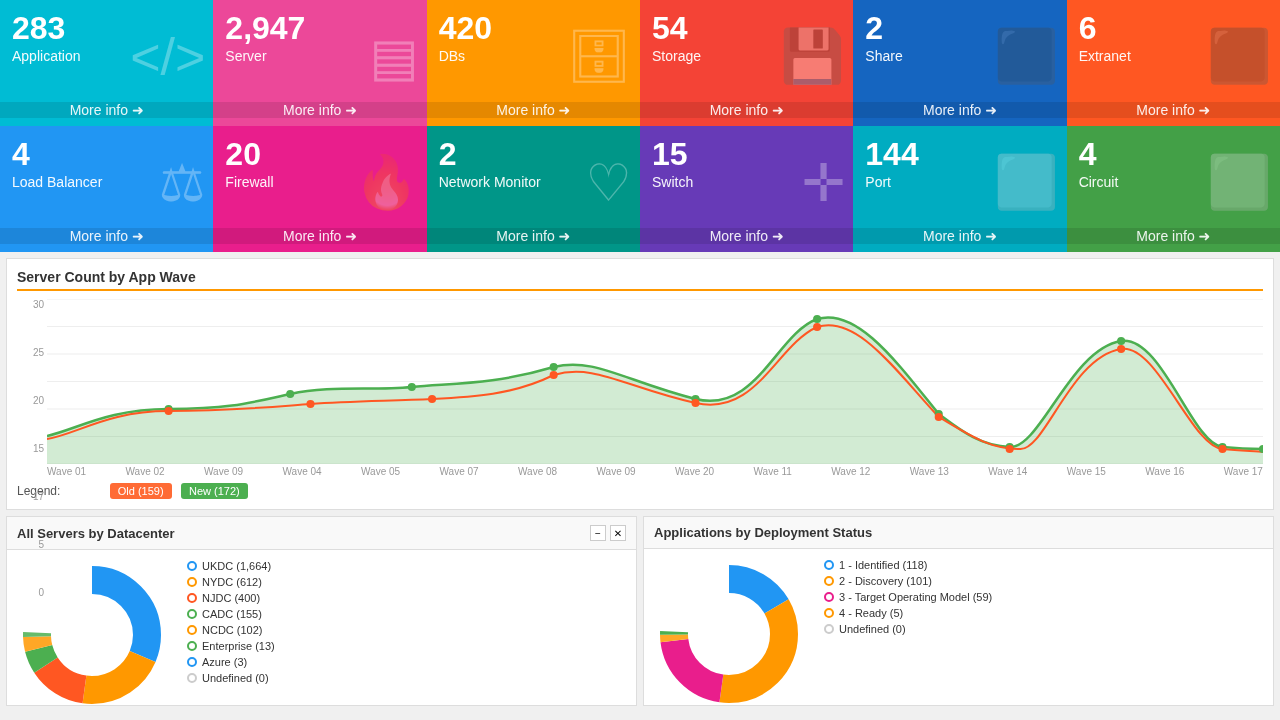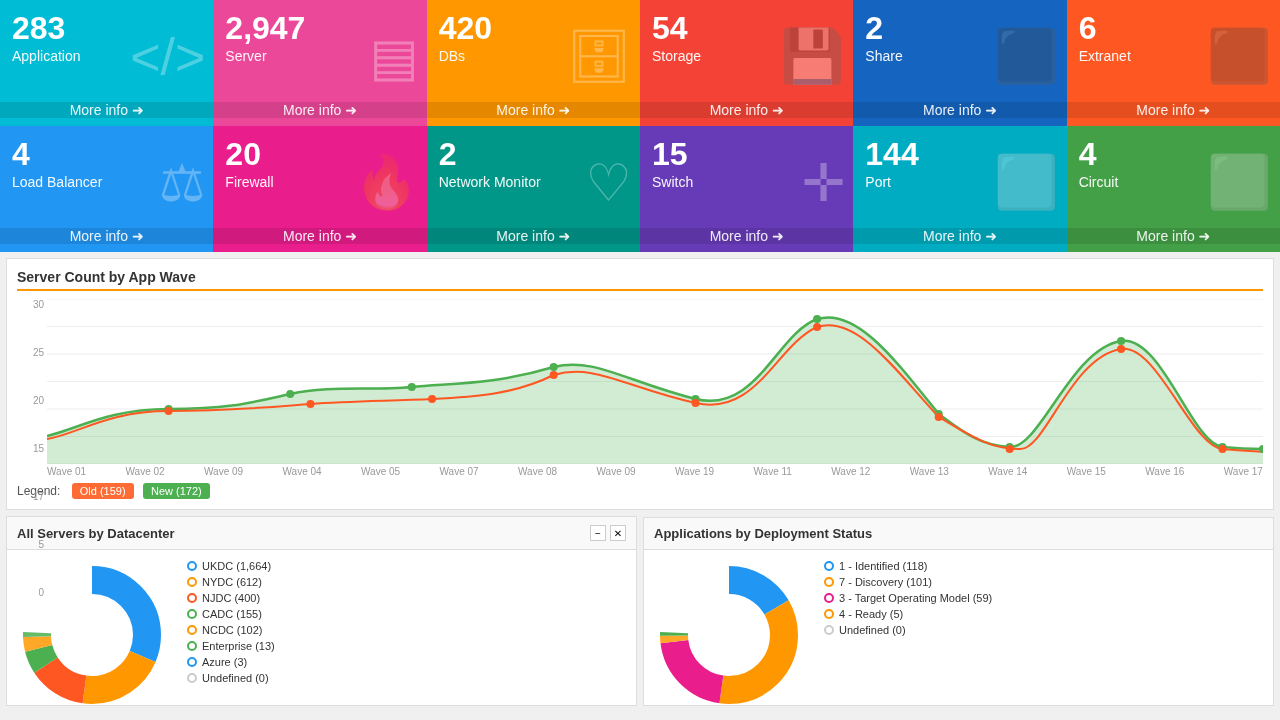--- a/index.html
+++ b/index.html
@@ -96,29 +96,28 @@
 
     .legend-item {
       display: inline-block;
       padding: 2px 8px;
       border-radius: 3px;
       margin-right: 6px;
       color: white;
       font-size: 11px;
     }
 
-    .legend-old { background: #ff6b35; }
+    .legend-old { background: #ff6b35; margin-left: 38px; }
     .legend-new { background: #4caf50; }
 
     
     .bottom-panels {
       display: flex;
       margin: 0 6px 23px 6px;
       gap: 6px;
-      align-items: flex-end;
     }
 
     .panel {
       background: white;
       border: 1px solid #ddd;
       flex: 1;
     }
 
     .panel-header {
       display: flex;
@@ -336,21 +335,21 @@
   </div>
   <div class="x-labels">
     <span>Wave 01</span>
     <span>Wave 02</span>
     <span>Wave 09</span>
     <span>Wave 04</span>
     <span>Wave 05</span>
     <span>Wave 07</span>
     <span>Wave 08</span>
     <span>Wave 09</span>
-    <span>Wave 19</span>
+    <span>Wave 20</span>
     <span>Wave 11</span>
     <span>Wave 12</span>
     <span>Wave 13</span>
     <span>Wave 14</span>
     <span>Wave 15</span>
     <span>Wave 16</span>
     <span>Wave 17</span>
   </div>
   <div class="legend">
     <span style="color:#555; margin-right:8px;">Legend:</span>
@@ -445,21 +444,21 @@
           <circle cx="75" cy="75" r="40" fill="white"></circle>
         </svg>
       </div>
       <div class="donut-legend">
         <div class="donut-legend-item">
           <div class="donut-legend-dot" style="border-color:#2196f3;"></div>
           <span>1 - Identified (118)</span>
         </div>
         <div class="donut-legend-item">
           <div class="donut-legend-dot" style="border-color:#ff9800;"></div>
-          <span>7 - Discovery (101)</span>
+          <span>2 - Discovery (101)</span>
         </div>
         <div class="donut-legend-item">
           <div class="donut-legend-dot" style="border-color:#e91e8c;"></div>
           <span>3 - Target Operating Model (59)</span>
         </div>
         <div class="donut-legend-item">
           <div class="donut-legend-dot" style="border-color:#ff9800;"></div>
           <span>4 - Ready (5)</span>
         </div>
         <div class="donut-legend-item">

